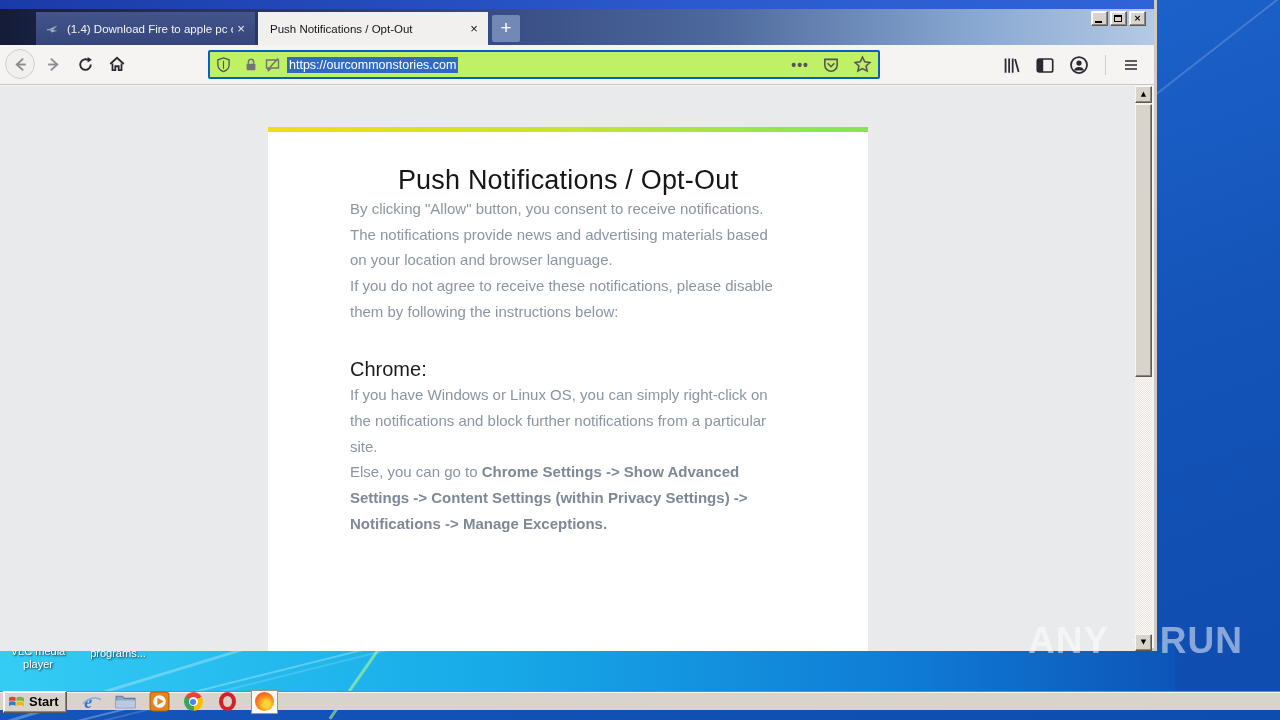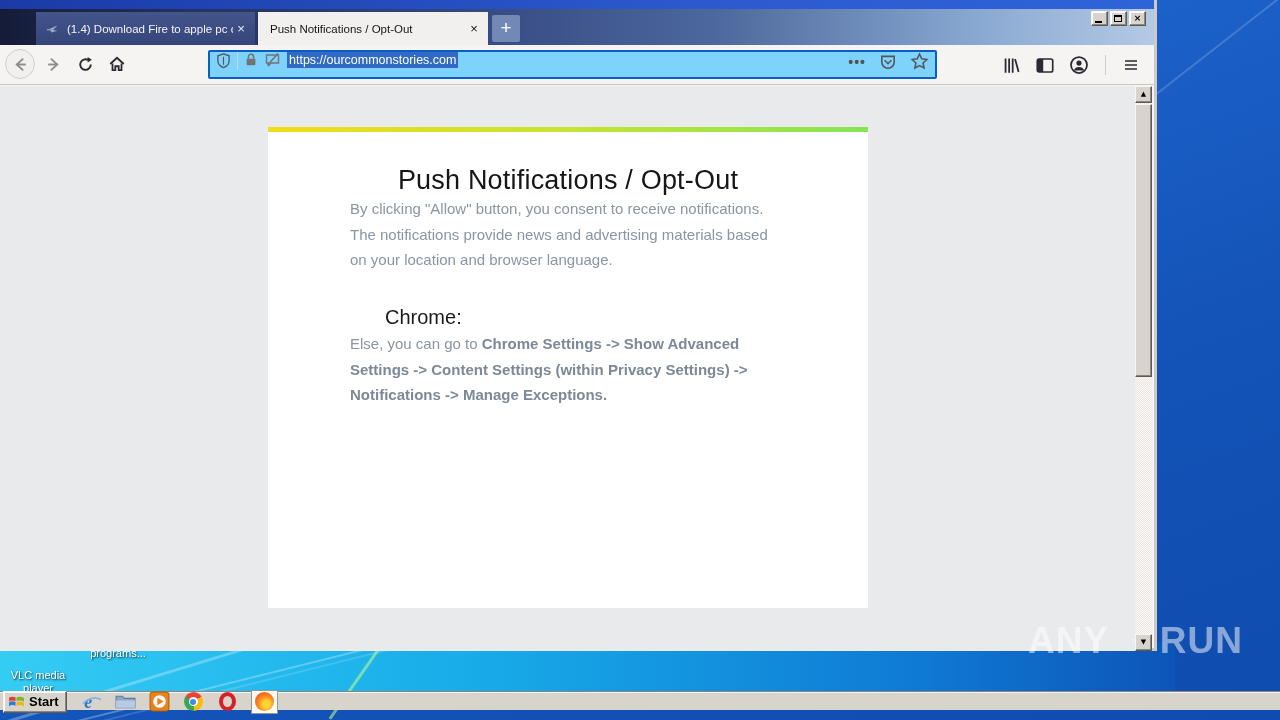--- a/index.html
+++ b/index.html
@@ -40,39 +40,39 @@
   .tab-close { width:16px; text-align:center; font-size:13px; cursor:default; }
   .tab-inactive .tab-close { color:#e8ecf6; }
   .newtab { position:absolute; left:492px; top:15px; width:28px; height:27px; background:#7289b6;
     color:#fff; font-size:19px; text-align:center; line-height:25px; border-radius:2px; }
   .plane { width:14px; height:14px; margin-right:7px; flex:none; }
   
   .navbar { position:absolute; left:0; top:45px; width:100%; height:40px; background:#f6f4f3;
     border-bottom:1px solid #c9c6c2; }
   .navbtn { position:absolute; top:4px; width:30px; height:30px; display:flex; align-items:center; justify-content:center; }
   .backbtn { left:5px; border:1px solid #cfccce; border-radius:50%; background:#f2f0ef; }
-  .urlbar { position:absolute; left:208px; top:5px; width:729px; height:29px; background:#7dd3fc;
-    border:2px solid #0b5dc6; border-radius:2px; display:flex; align-items:flex-start; padding:0 6px; }
+  .urlbar { position:absolute; left:208px; top:5px; width:672px; height:29px; background:#bef264;
+    border:2px solid #0b5dc6; border-radius:2px; display:flex; align-items:center; padding:0 6px; }
   .urlsep { width:1px; height:18px; background:#d4d2d0; margin:0 6px; }
   .urltext { font-size:12.5px; color:#fff; background:#316ac5; padding:1px 2px; margin-left:6px;
     font-family:"Liberation Sans", sans-serif; }
   .url-actions { margin-left:auto; display:flex; align-items:center; gap:13px; }
   .dots { font-size:14px; color:#55545a; letter-spacing:1px; font-weight:bold; }
   .ricons { position:absolute; top:5px; right:14px; height:30px; display:flex; align-items:center; gap:14px; }
   .ricon-sep { width:1px; height:20px; background:#d0cdca; margin:0 2px; }
   
   .content { position:absolute; left:0; top:86px; width:1138px; height:565px; background:#e9eaeb; overflow:hidden; }
   .card { position:absolute; left:268px; top:41px; width:600px; padding-bottom:200px; background:#fff; }
   .cardbar { height:5px; background:linear-gradient(to right,#f2dc17 0%,#c6e431 50%,#85e455 100%); }
   .page-title { margin-top:33px; text-align:center; font-size:27px; color:#161616; font-weight:400; letter-spacing:.2px; }
   .textcol { margin:0 82px; color:#8b95a3; font-size:15px; line-height:25.7px; }
   .textcol p { margin-top:0; }
   .p1 { margin-top:31px; }
   .p2 { margin-top:26px; }
-  .h-chrome { margin-top:32px; font-size:20px; color:#1b1b1b; font-weight:500;margin-left:35px; }
+  .h-chrome { margin-top:32px; font-size:20px; color:#1b1b1b; font-weight:500; }
   .p3 { margin-top:22px; }
   .p4 { margin-top:26px; }
   .p4 b { color:#7e8897; }
   
   .sbar { position:absolute; right:2px; top:86px; width:17px; height:565px;
     background:#f1efed; background-image:repeating-conic-gradient(#fbfaf9 0 25%, #e8e5e1 0 50%); background-size:2px 2px; }
   .sbtn { position:absolute; left:0; width:17px; height:17px; background:#d8d4cb; border:1px solid;
     border-color:#f7f6f3 #5f5b54 #5f5b54 #f7f6f3; box-shadow:inset -1px -1px 0 #8a867e;
     font-size:7px; color:#000; text-align:center; line-height:15px; font-family:"DejaVu Sans", sans-serif; }
   .sup { top:0; } .sdown { bottom:0; }
@@ -99,21 +99,21 @@
 </head>
 <body>
 
 <div class="screen">
   <div class="desk-glow"></div>
   <div class="streak s1"></div>
   <div class="streak s2"></div>
   <div class="streak s3"></div>
   <div class="streak s4"></div>
 
-  <div class="desk-label" style="left:2px; top:645px;margin-top:24px;">VLC media player</div>
+  <div class="desk-label" style="left:2px; top:645px;">VLC media player</div>
   <div class="desk-label" style="left:82px; top:647px;">programs...</div>
 
   <div class="bwin">
     <div class="titlebar">
       <div class="titlestrip"></div>
 
       <div class="tab tab-inactive">
         <svg class="plane" viewBox="0 0 16 16">
           <path d="M1 9 L13 4 L8 9 L13 10 L6 12 L5 9 Z" fill="#9fb0c8"></path>
           <rect x="1" y="8" width="7" height="1.6" fill="#8aa0bd"></rect>
@@ -213,21 +213,23 @@
         </svg>
       </div>
     </div>
 
     <div class="content">
       <div class="card">
         <div class="cardbar"></div>
         <h1 class="page-title">Push Notifications / Opt-Out</h1>
         <div class="textcol">
           <p class="p1">By clicking "Allow" button, you consent to receive notifications. The notifications provide news and advertising materials based on your location and browser language.</p>
+          <p class="p2">If you do not agree to receive these notifications, please disable them by following the instructions below:</p>
           <h2 class="h-chrome">Chrome:</h2>
+          <p class="p3">If you have Windows or Linux OS, you can simply right-click on the notifications and block further notifications from a particular site.</p>
           <p class="p4"><span>Else, you can go to </span><b>Chrome Settings -&gt; Show Advanced Settings -&gt; Content Settings (within Privacy Settings) -&gt; Notifications -&gt; Manage Exceptions.</b><br></p>
         </div>
       </div>
     </div>
 
     <div class="sbar">
       <div class="sbtn sup">▲</div>
       <div class="sthumb"></div>
       <div class="sbtn sdown">▼</div>
     </div>

